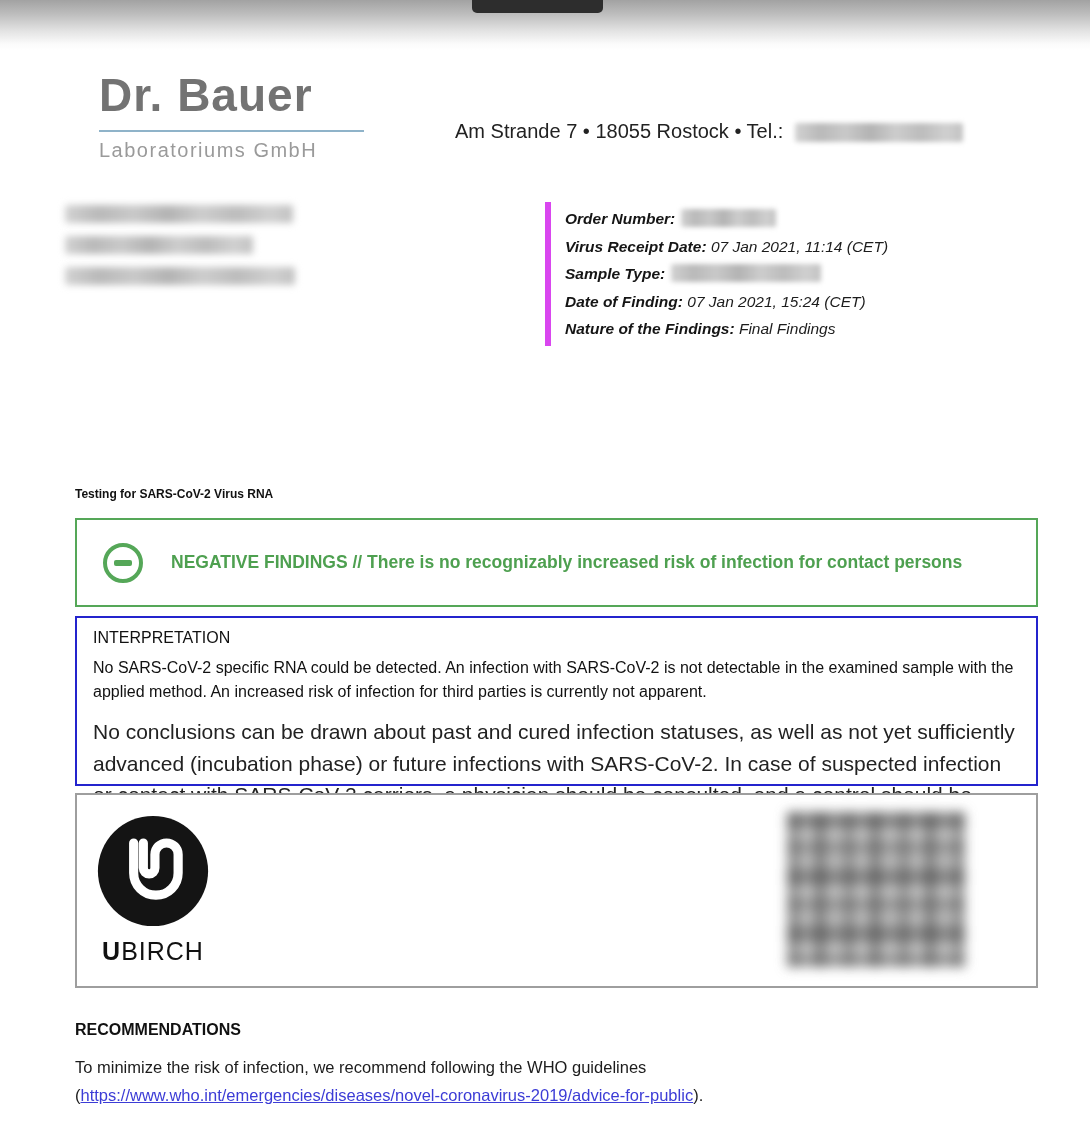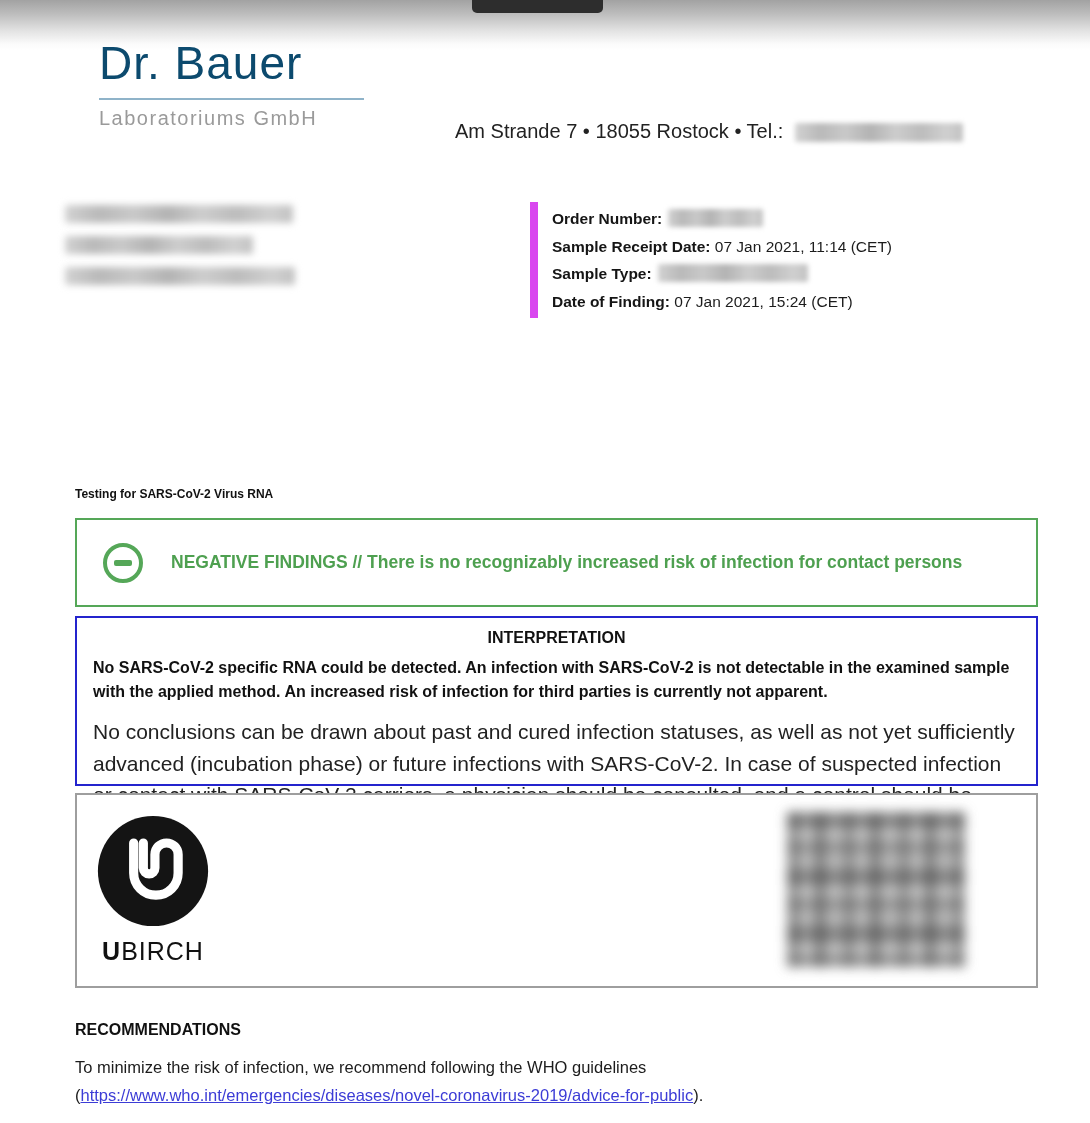--- a/index.html
+++ b/index.html
@@ -8,40 +8,40 @@
   .page { position:relative; width:1090px; height:1123px; background:#fff; }
 
   
   .top-shadow { position:absolute; left:0; top:0; width:1090px; height:50px;
     background:linear-gradient(to bottom,#a2a2a2 0%,#bdbdbd 28%,#e3e3e3 62%,#fbfbfb 88%,#ffffff 100%); }
   .dark-tab { position:absolute; left:472px; top:0; width:131px; height:13px;
     background:#2d2d2d; border-radius:0 0 5px 5px; }
 
   
   .logo { position:absolute; left:99px; top:36px; }
-  .logo-title { font-size:46px; color:#0c4a6e; letter-spacing:1px; font-weight:400; }
+  .logo-title { font-size:46px; color:#737373; letter-spacing:1px; font-weight:700;margin-top:32px; }
   .logo-divider { width:265px; height:2px; background:#8fb3c9; margin-top:8px; }
   .logo-subtitle { font-size:20px; color:#9a9a9a; letter-spacing:1.5px; margin-top:7px; font-weight:400; }
 
   .address-line { position:absolute; left:455px; top:120px; font-size:20px; color:#222; white-space:nowrap; }
 
   
   .redact { display:inline-block; vertical-align:text-bottom; border-radius:2px;
     background:linear-gradient(90deg,#d2d2d2,#b9b9b9 15%,#c9c9c9 30%,#b3b3b3 45%,#cdcdcd 60%,#bcbcbc 75%,#d0d0d0 90%,#c2c2c2);
     filter:blur(2.5px); }
 
   
   .recipient { position:absolute; left:65px; top:205px; }
   .recipient .redact { display:block; height:18px; filter:blur(3.5px); }
   .recipient .r1 { width:228px; }
   .recipient .r2 { width:188px; margin-top:13px; }
   .recipient .r3 { width:230px; margin-top:13px; }
 
   
-  .order-block { position:absolute; left:530px; top:202px; border-left:8px solid #d946ef; padding:3px 0 3px 14px; }
+  .order-block { position:absolute; left:545px; top:202px; border-left:6px solid #d946ef; padding:3px 0 3px 14px;font-style:italic; }
   .order-row { font-size:15.5px; line-height:27.5px; white-space:nowrap; }
   .order-row b { font-weight:700; color:#151515; }
   .order-row .redact { height:18px; margin-left:6px; }
   .redact.w-order { width:95px; }
   .redact.w-sample { width:150px; }
 
   
   .patient { position:absolute; left:78px; top:396px; font-size:15.5px; }
   .patient .row { line-height:28px; white-space:nowrap; }
   .patient .redact { height:20px; }
@@ -57,22 +57,22 @@
     border:2px solid #55a758; display:flex; align-items:center; padding:0 20px; background:#fff; }
   .minus-icon { width:40px; height:40px; border:4px solid #55a758; border-radius:50%;
     flex:0 0 auto; margin:0 28px 0 6px; position:relative; }
   .minus-icon .bar { position:absolute; left:7px; right:7px; top:50%; margin-top:-3px; height:6px;
     background:#55a758; border-radius:2px; }
   .result-text { font-size:17.5px; font-weight:700; color:#4ea050; line-height:1.65; max-width:830px;text-align:center; }
 
   
   .interp-box { position:absolute; left:75px; top:616px; width:963px; height:170px;
     border:2px solid #2424cd; padding:11px 16px 0 16px; background:#fff; }
-  .interp-title { font-size:16px; font-weight:700; color:#111; margin-bottom:9px;text-align:center; }
-  .interp-bold { font-size:16px; font-weight:700; color:#111; line-height:1.5; }
+  .interp-title { font-size:16px; font-weight:400; color:#111; margin-bottom:9px; }
+  .interp-bold { font-size:16px; font-weight:400; color:#111; line-height:1.5; }
   .interp-details { font-size:21px; color:#222; line-height:1.5; margin-top:12px; }
 
   
   .verif-box { position:absolute; left:75px; top:793px; width:963px; height:195px;
     border:2px solid #9e9e9e; background:#fff; }
   .ubirch { position:absolute; left:18px; top:18px; width:116px; text-align:center; }
   .ubirch svg { display:block; }
   .ubirch-name { font-size:25px; color:#111; margin-top:8px; letter-spacing:1px; font-weight:400; }
   .ubirch-name b { font-weight:800; }
   .verif-text { position:absolute; left:193px; top:26px; width:530px; }
@@ -113,27 +113,30 @@
     <span class="redact r1"></span>
     <span class="redact r2"></span>
     <span class="redact r3"></span>
   </div>
 
   <div class="order-block">
     <div class="order-row">
       <b>Order Number:</b><span class="redact w-order"></span>
     </div>
     <div class="order-row">
-      <b>Sample Receipt Date:</b> <span>07 Jan 2021, 11:14 (CET)</span>
+      <b>Virus Receipt Date:</b> <span>07 Jan 2021, 11:14 (CET)</span>
     </div>
     <div class="order-row">
       <b>Sample Type:</b><span class="redact w-sample"></span>
     </div>
     <div class="order-row">
       <b>Date of Finding:</b> <span>07 Jan 2021, 15:24 (CET)</span>
+    </div>
+    <div class="order-row">
+      <b>Nature of the Findings:</b> <span>Final Findings</span>
     </div>
   </div>
 
 
   <div class="test-title">Testing for SARS-CoV-2 Virus RNA</div>
 
   <div class="result-box">
     <div class="minus-icon">
         <div class="bar"></div>
       </div>

